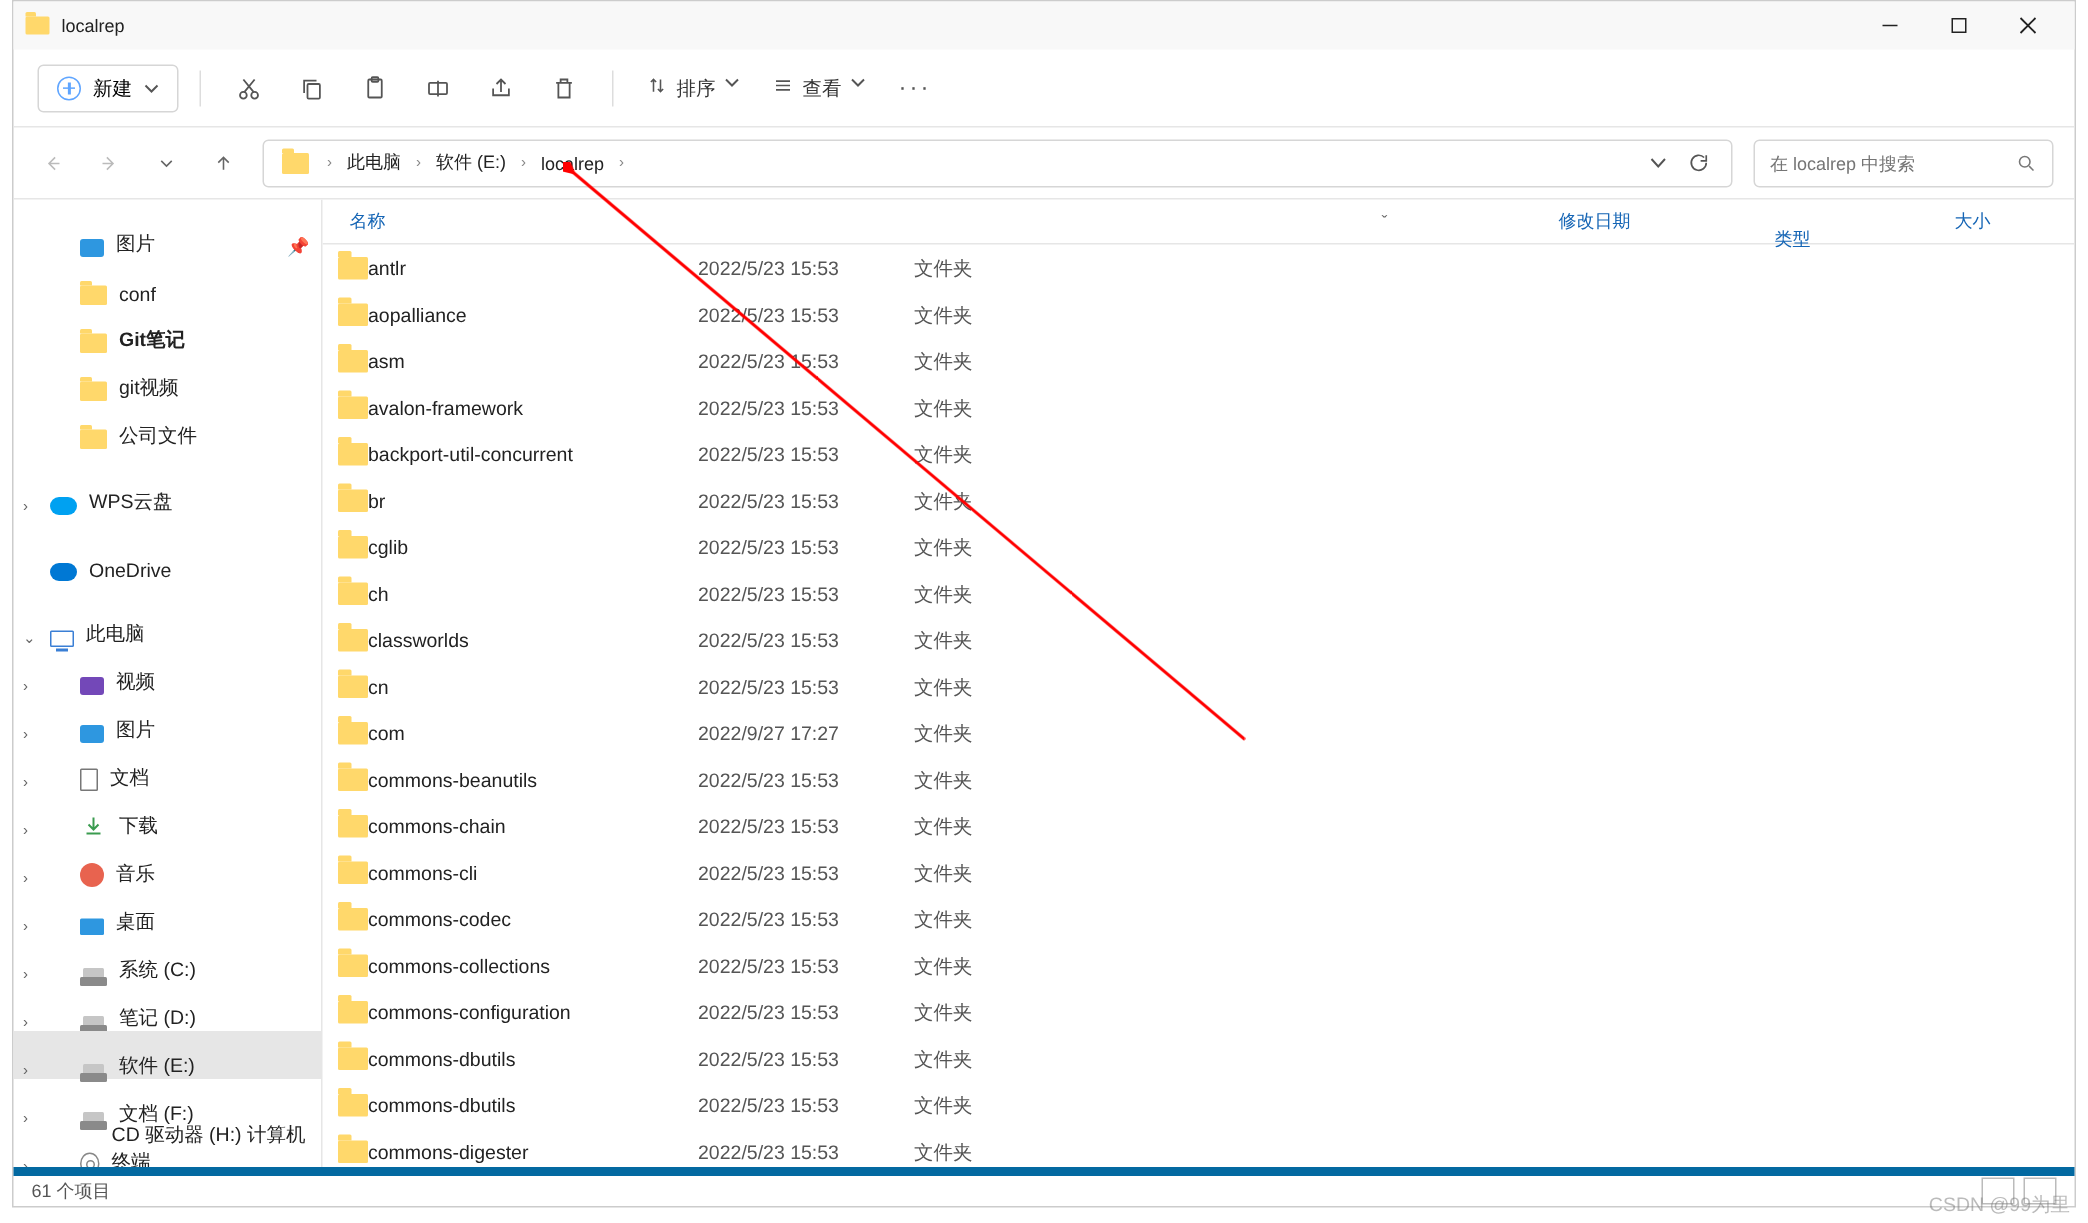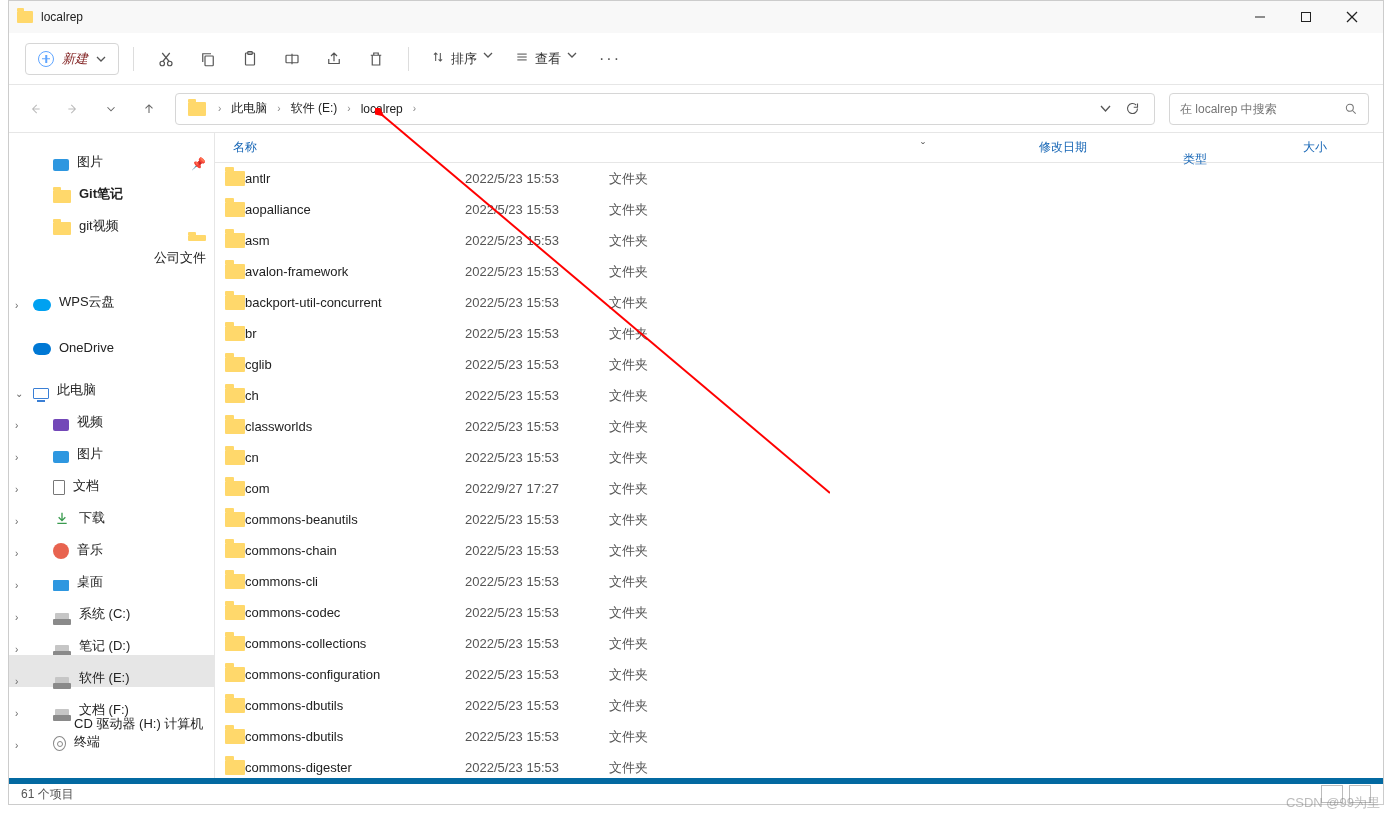--- a/index.html
+++ b/index.html
@@ -7,21 +7,21 @@
 .frame { position:absolute; left:8px; top:0; right:8px; bottom:10px; background:#fff; border:1px solid #ccc; display:flex; flex-direction:column; }
 .titlebar { height:32px; background:#f8f8f8; display:flex; align-items:center; padding:0 8px; }
 .titlebar .folder-ico { width:16px; height:12px; background:#ffd86b; border-radius:1px; margin-right:8px; position:relative; }
 .titlebar .folder-ico::before{content:"";position:absolute;top:-3px;left:0;width:7px;height:3px;background:#ffd86b;border-radius:1px 1px 0 0;}
 .titlebar .title { font-size:12px; color:#222; }
 .win-controls { margin-left:auto; display:flex; }
 .win-btn { width:46px; height:32px; display:flex; align-items:center; justify-content:center; color:#222; font-size:12px;}
 .win-btn svg { display:block; }
 
 .toolbar { height:52px; display:flex; align-items:center; padding:0 16px; gap:6px; border-bottom:1px solid #e6e6e6; }
-.new-btn { display:flex; align-items:center; gap:8px; border:1px solid #d6d6d6; border-radius:4px; padding:6px 12px; color:#7f1d1d;font-style:italic; }
+.new-btn { display:flex; align-items:center; gap:8px; border:1px solid #d6d6d6; border-radius:4px; padding:6px 12px; color:#000000; }
 .new-btn .plus-circle { width:16px; height:16px; border:1.5px solid #5fa5ff; border-radius:50%; position:relative; }
 .new-btn .plus-circle::before,.new-btn .plus-circle::after{content:"";position:absolute;background:#5fa5ff;}
 .new-btn .plus-circle::before{left:3px;right:3px;top:50%;height:1.5px;transform:translateY(-50%);}
 .new-btn .plus-circle::after{top:3px;bottom:3px;left:50%;width:1.5px;transform:translateX(-50%);}
 .tb-icon { width:36px; height:36px; display:flex; align-items:center; justify-content:center; color:#555; border-radius:4px; }
 .tb-icon svg { width:18px; height:18px; }
 .tb-sep { width:1px; height:24px; background:#ddd; margin:0 8px; }
 .tb-text { display:flex; align-items:flex-start; gap:6px; color:#333; padding:6px 8px; }
 .dots { font-size:16px; letter-spacing:2px; color:#555; padding:0 8px;}
 
@@ -233,29 +233,33 @@
     </div>
   </div>
 
   <div class="body">
     <div class="nav-pane" id="navpane">
         <div class="nav-row depth2" style="position: relative;">
           <span class="ico pic"></span>
           <span>图片</span>
           <span class="pin">📌</span>
         </div>
+        <div class="nav-row depth2" style="position: relative;">
+          <span class="ico folder"></span>
+          <span>conf</span>
+        </div>
         <div class="nav-row depth2" style="position: relative; font-weight: bold;">
           <span class="ico folder"></span>
           <span>Git笔记</span>
         </div>
         <div class="nav-row depth2" style="position: relative;">
           <span class="ico folder"></span>
           <span>git视频</span>
         </div>
-        <div class="nav-row depth2" style="position: relative; flex-direction: column;">
+        <div class="nav-row depth2" style="position: relative;">
           <span class="ico folder"></span>
           <span>公司文件</span>
         </div>
         <div style="height: 12px;"></div>
         <div class="nav-row depth1" style="position: relative;">
           <span class="chev">›</span>
           <span class="ico cloud"></span>
           <span>WPS云盘</span>
         </div>
         <div style="height: 12px;"></div>

